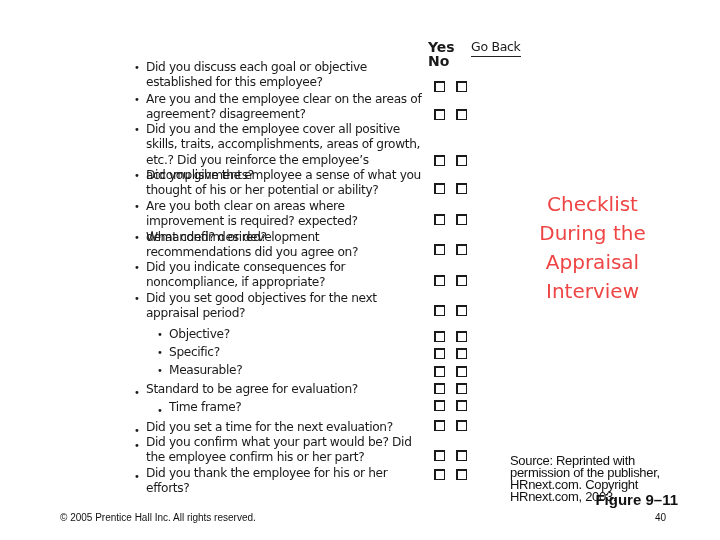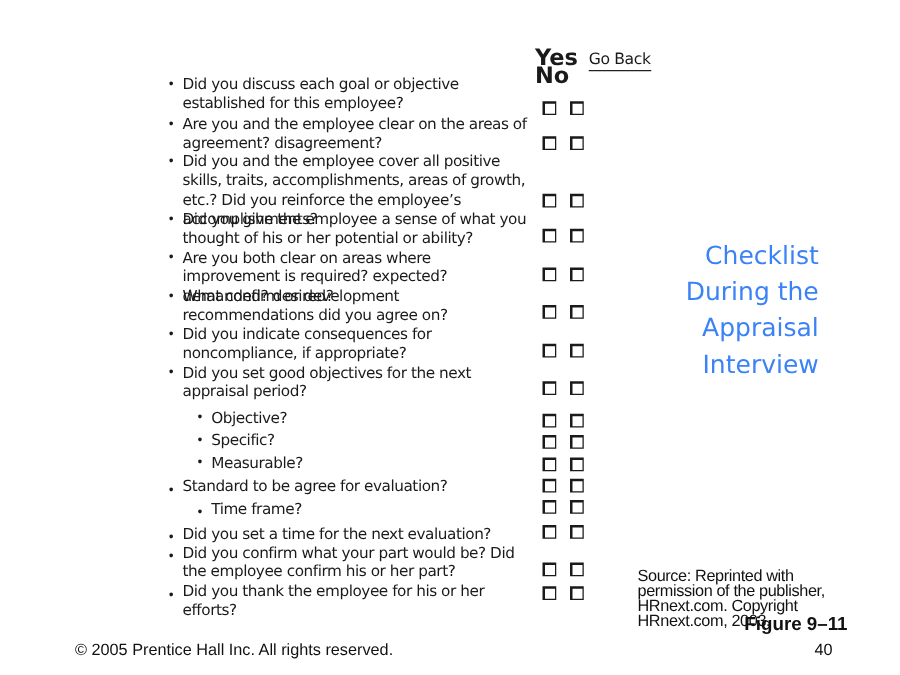--- a/index.html
+++ b/index.html
@@ -4,30 +4,30 @@
 <style>
   html, body { margin:0; padding:0; }
   body { width:720px; height:540px; background:#ffffff; position:relative; overflow:hidden;
          font-family:"DejaVu Sans", sans-serif; color:#1a1a1a; }
   .abs { position:absolute; }
   .q { position:absolute; left:134px; font-size:12.2px; line-height:15.4px; letter-spacing:-0.35px;
        font-family:"DejaVu Sans", sans-serif; color:#1a1a1a; width:290px; }
   .q .bul { position:absolute; left:0; top:0; font-size:10px; }
   .q .txt { display:block; padding-left:12px; }
   .q.sub .txt { padding-left:12px; }
-  .hdr { font-weight:bold; font-size:18px; line-height:14px; }
+  .hdr { font-weight:bold; font-size:14px; line-height:14px; }
   .goback { font-size:12.5px; border-bottom:1px solid #222; padding-bottom:2px; letter-spacing:-0.3px; }
   .cb { position:absolute; width:8px; height:8px; border:1.6px solid #1a1a1a; border-top-width:2.6px; border-left-width:2.2px; background:#fff; }
-  .title { position:absolute; left:530px; top:190px; width:125px; text-align:right;
-           font-family:"DejaVu Sans", sans-serif; font-size:20px; line-height:29px; color:#3b82f6; }
+  .title { position:absolute; left:530px; top:190px; width:125px; text-align:center;
+           font-family:"DejaVu Sans", sans-serif; font-size:20px; line-height:29px; color:#ef4444; }
   .source { position:absolute; left:510px; top:455px; width:170px; font-family:"Liberation Sans", sans-serif;
             font-size:13px; line-height:12px; letter-spacing:-0.3px; color:#111; }
   .figure { position:absolute; right:42px; top:491px; font-family:"Liberation Sans", sans-serif;
             font-weight:bold; font-size:15px; color:#111; }
-  .footer { position:absolute; top:512px; font-family:"Liberation Sans", sans-serif; font-size:13px; color:#111; }
+  .footer { position:absolute; top:512px; font-family:"Liberation Sans", sans-serif; font-size:10px; color:#111; }
 </style>
 </head>
 <body>
 
 <div class="abs hdr" style="left:428px; top:40px;">
   <div>Yes</div>
   <div>No</div>
 </div>
 <div class="abs goback" style="left:471px; top:39px;">Go Back</div>
 

